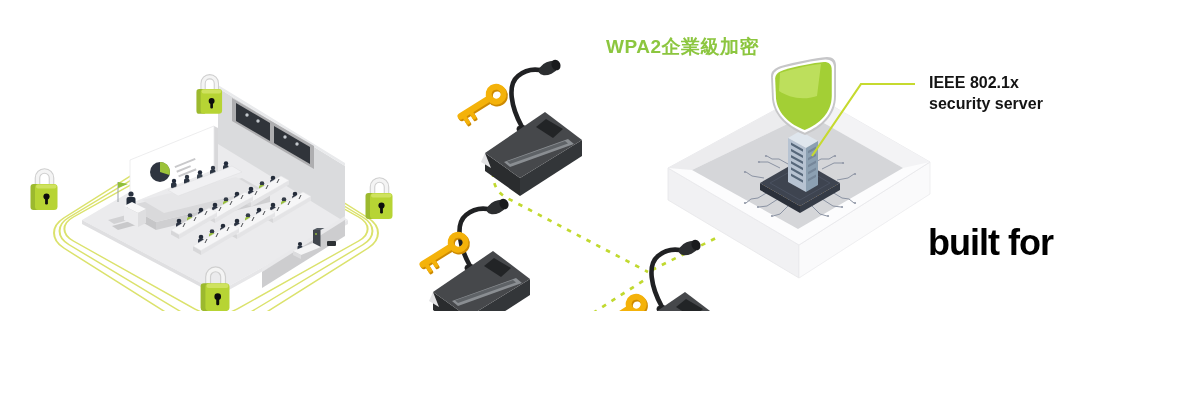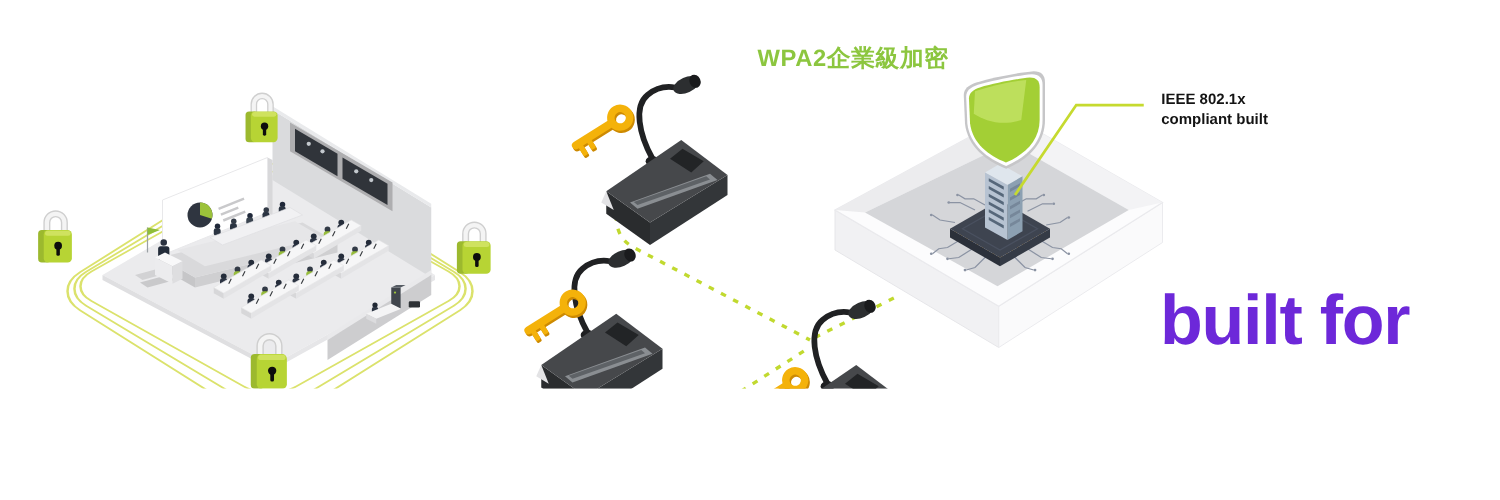--- a/index.html
+++ b/index.html
@@ -1,24 +1,24 @@
 <!DOCTYPE html>
 <html><head>
 <meta charset="utf-8">
 <style>
   html,body{margin:0;padding:0;background:#fff;}
   .stage{position:relative;width:1200px;height:311px;background:#ffffff;overflow:hidden;
          font-family:"Liberation Sans","DejaVu Sans",sans-serif;}
   .stage svg{position:absolute;left:0;top:0;}
   .wpa-label{position:absolute;left:606px;top:34px;font-size:19px;font-weight:700;
              color:#8cc63f;letter-spacing:.5px;white-space:nowrap;}
-  .server-label{position:absolute;left:929px;top:72px;font-size:12px;font-weight:700;
+  .server-label{position:absolute;left:929px;top:72px;font-size:16px;font-weight:700;
                 line-height:1.32;color:#141414;white-space:nowrap;}
-  .headline{position:absolute;left:928px;top:220px;font-size:56px;font-weight:700;
-            line-height:1.27;letter-spacing:-1px;color:#6d28d9;white-space:nowrap;}
+  .headline{position:absolute;left:928px;top:220px;font-size:36px;font-weight:700;
+            line-height:1.27;letter-spacing:-1px;color:#000000;white-space:nowrap;}
 </style>
 </head>
 <body>
 
 <div class="stage">
 
 <svg width="1200" height="400" viewBox="0 0 1200 400">
   <defs>
 
     <g id="lockproto">
@@ -268,19 +268,19 @@
       <use href="#shieldpath" fill="#a3cf35" transform="translate(104.4,12.5) scale(0.87)"></use>
       <path d="M780,73 C792,69 809,65 821,64 L817,96 C802,101 788,97 779,91 Z" fill="#c2e263" opacity="0.85"></path>
     </g>
   </g>
 </svg>
 
   <div class="wpa-label">WPA2企業級加密</div>
 
   <div class="server-label">
     <span>IEEE 802.1x</span><br>
-    <span>compliant built</span>
+    <span>security server</span>
   </div>
 
   <div class="headline">
     <span>built for</span><br>
   </div>
 </div>
 
 </body></html>

